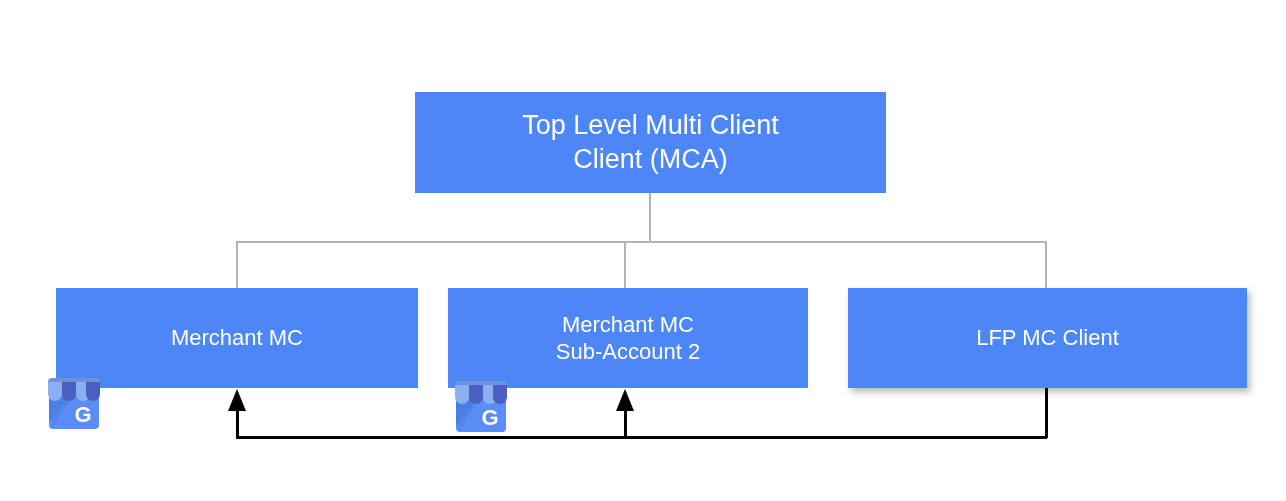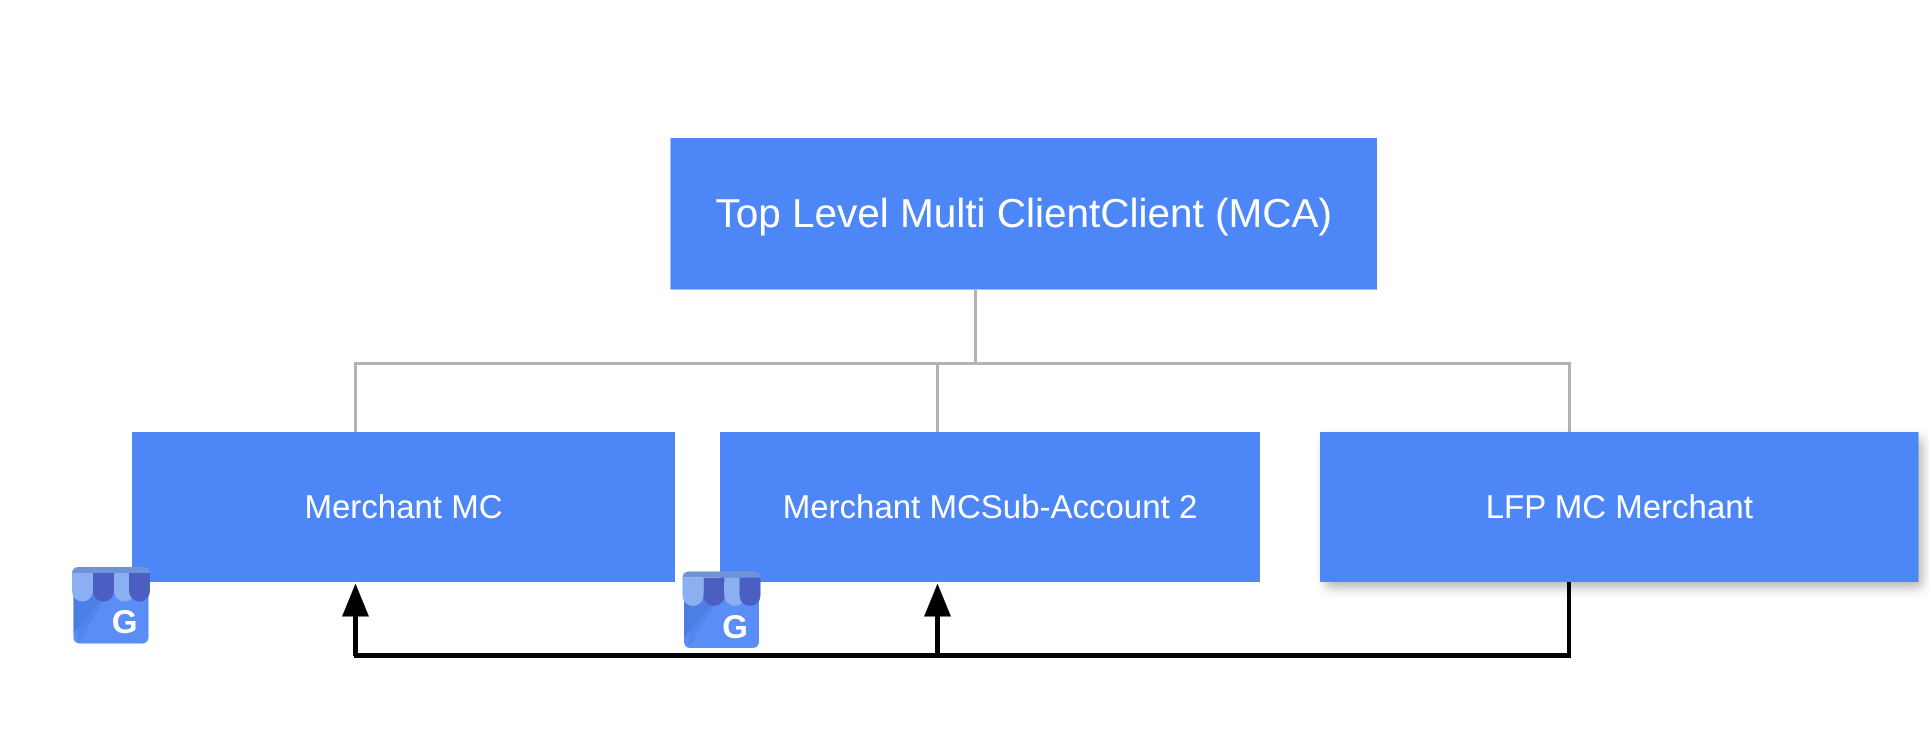--- a/index.html
+++ b/index.html
@@ -25,28 +25,27 @@
     top: 0;
     width: 1286px;
     height: 501px;
     pointer-events: none;
   }
   
   .node {
     position: absolute;
     box-sizing: border-box;
     display: flex;
-    flex-direction: row;
+    flex-direction: column;
     align-items: center;
     justify-content: center;
     color: #ffffff;
     text-align: center;
     line-height: 1.24;
     white-space: pre;
-    margin-left: 32px;
   }
   .node .ln {
     display: block;
   }
   #node-mca {
     left: 415px;
     top: 92px;
     width: 471px;
     height: 101px;
     font-size: 27px;
@@ -115,21 +114,21 @@
   <div class="node" id="node-sub1" style="background: rgb(77, 134, 247); color: rgb(255, 255, 255);">
     <span class="ln">Merchant MC</span>
   </div>
 
   <div class="node" id="node-sub2" style="background: rgb(77, 134, 247); color: rgb(255, 255, 255);">
     <span class="ln">Merchant MC</span>
     <span class="ln">Sub-Account 2</span>
   </div>
 
   <div class="node" id="node-lfp" style="background: rgb(77, 134, 247); color: rgb(255, 255, 255);">
-    <span class="ln">LFP MC Merchant</span>
+    <span class="ln">LFP MC Client</span>
   </div>
 
   <svg class="gmb-icon" id="gmb-icon-1" viewBox="0 0 72 72">
     <defs>
       <clipPath id="gclip1">
           <rect x="11" y="29" width="50" height="36" rx="4"></rect>
         </clipPath>
     </defs>
     <rect x="11" y="29" width="50" height="36" rx="4" fill="#5a8df5"></rect>
     <polygon points="11,29 36,29 11,58" fill="#4b7ce0" clip-path="url(#gclip1)"></polygon>

